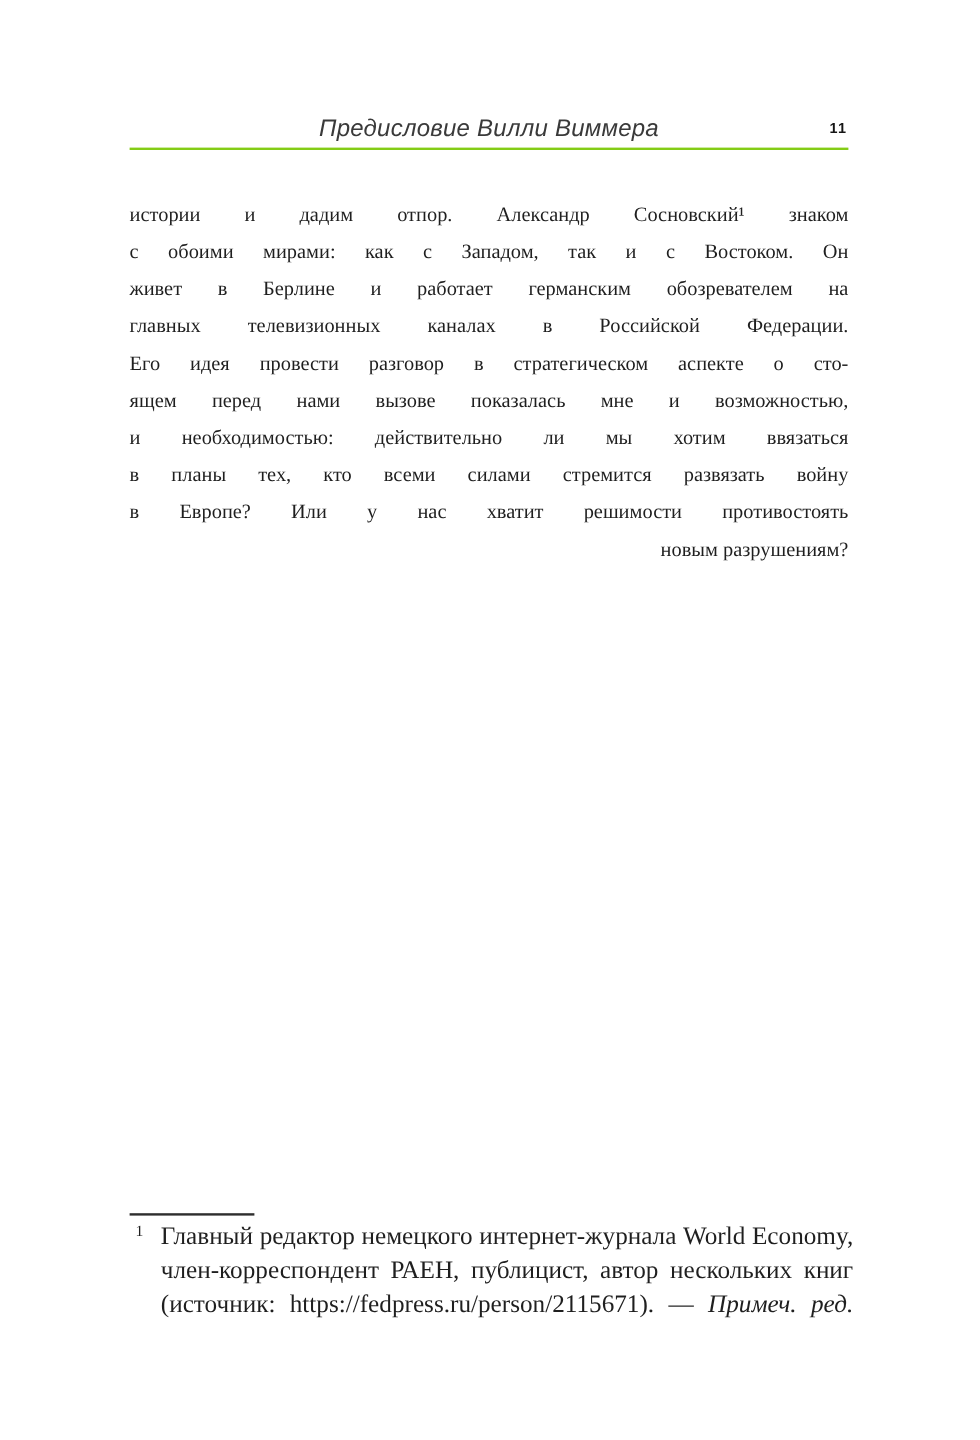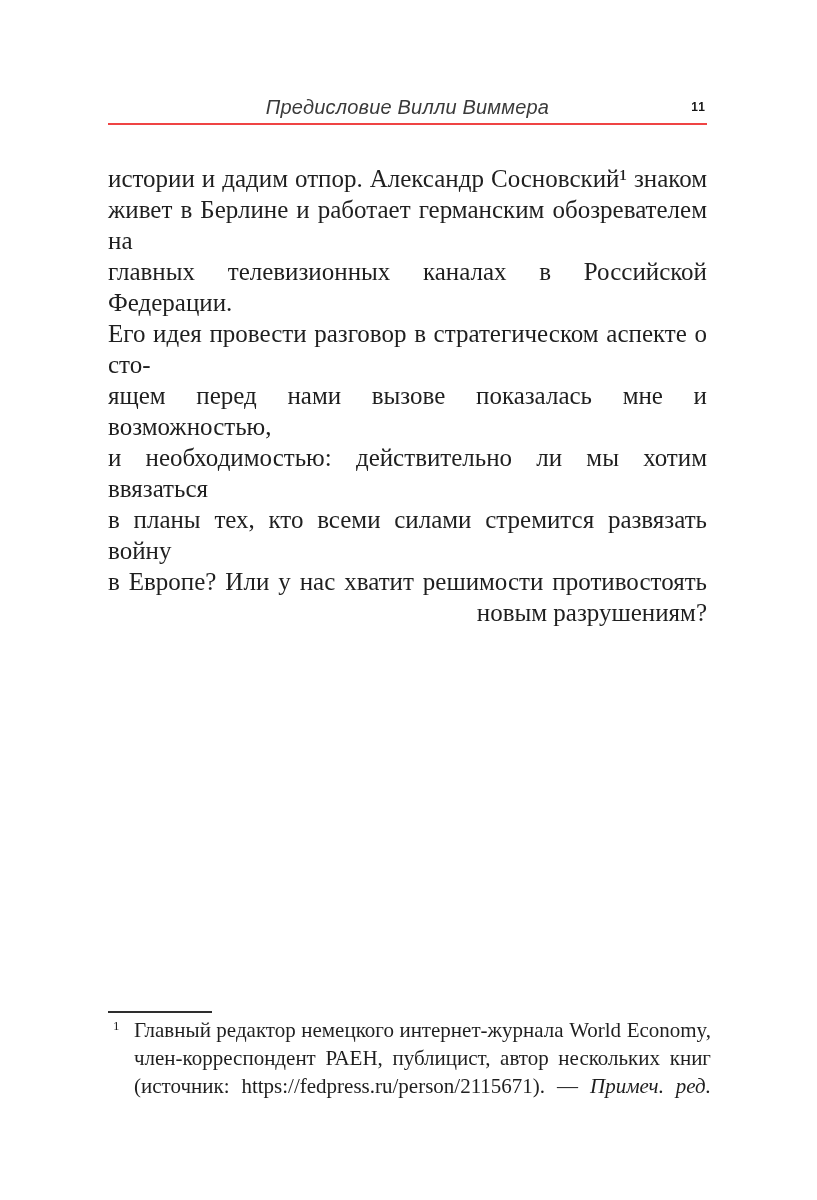--- a/index.html
+++ b/index.html
@@ -17,21 +17,21 @@
     overflow: hidden;
     margin: 0 auto;
   }
   
   .running-head {
     position: absolute;
     left: 108px;
     top: 95px;
     width: 599px;
     padding-bottom: 4px;
-    border-bottom: 2px solid #ef4444;
+    border-bottom: 2px solid #84cc16;
     text-align: center;
     font-family: "Liberation Sans", sans-serif;
     font-style: italic;
     font-size: 20px;
     line-height: 24px;
     color: #3a3a3a;
     letter-spacing: 0.2px;
   }
   .page-num {
     position: absolute;
@@ -43,21 +43,21 @@
     line-height: 24px;
     color: #151515;
     letter-spacing: 1px;
   }
   
   .body-text {
     position: absolute;
     left: 108px;
     top: 163px;
     width: 599px;
-    font-size: 25px;
+    font-size: 17px;
     line-height: 31px;
     color: #1f1f1f;
   }
   .line { white-space: normal; }
   .line.just {
     text-align: justify;
     text-align-last: justify;
   }
   .line.last { text-align: right; }
   
@@ -95,20 +95,21 @@
 
 <div class="page">
 
   <header class="running-head">
     <span>Предисловие Вилли Виммера</span>
     <span class="page-num">11</span>
   </header>
 
   <main class="body-text">
     <div class="line just">истории и дадим отпор. Александр Сосновский¹ знаком</div>
+    <div class="line just">с обоими мирами: как с Западом, так и с Востоком. Он</div>
     <div class="line just">живет в Берлине и работает германским обозревателем на</div>
     <div class="line just">главных телевизионных каналах в Российской Федерации.</div>
     <div class="line just">Его идея провести разговор в стратегическом аспекте о сто-</div>
     <div class="line just">ящем перед нами вызове показалась мне и возможностью,</div>
     <div class="line just">и необходимостью: действительно ли мы хотим ввязаться</div>
     <div class="line just">в планы тех, кто всеми силами стремится развязать войну</div>
     <div class="line just">в Европе? Или у нас хватит решимости противостоять</div>
     <div class="line last">новым разрушениям?</div>
   </main>
 

